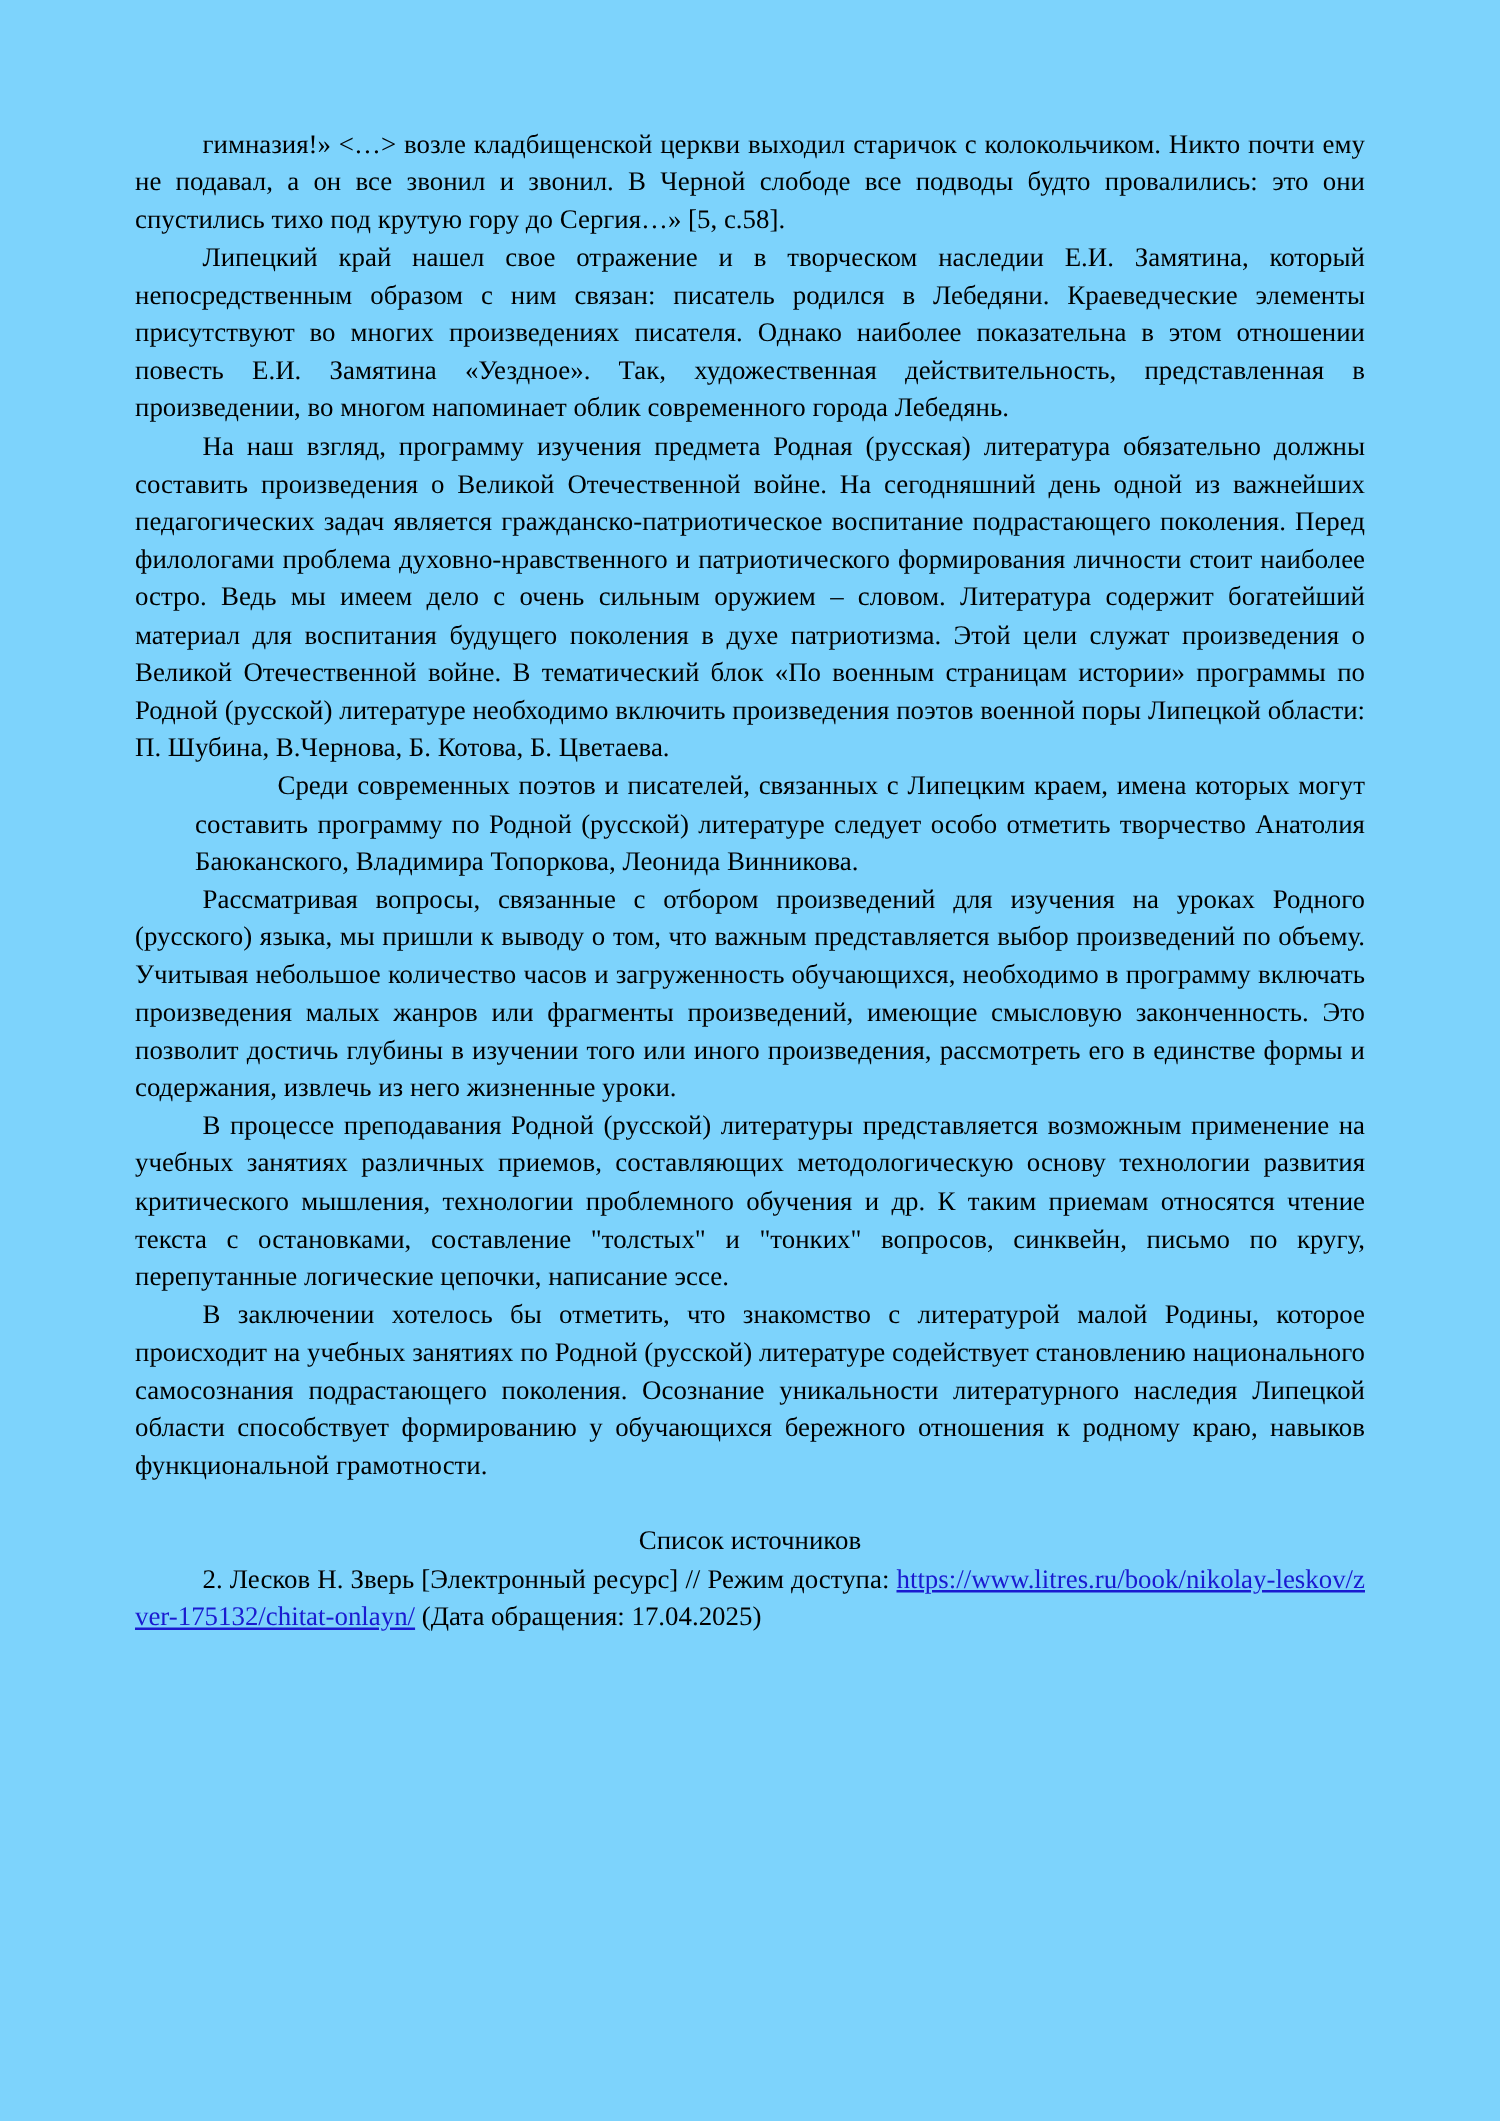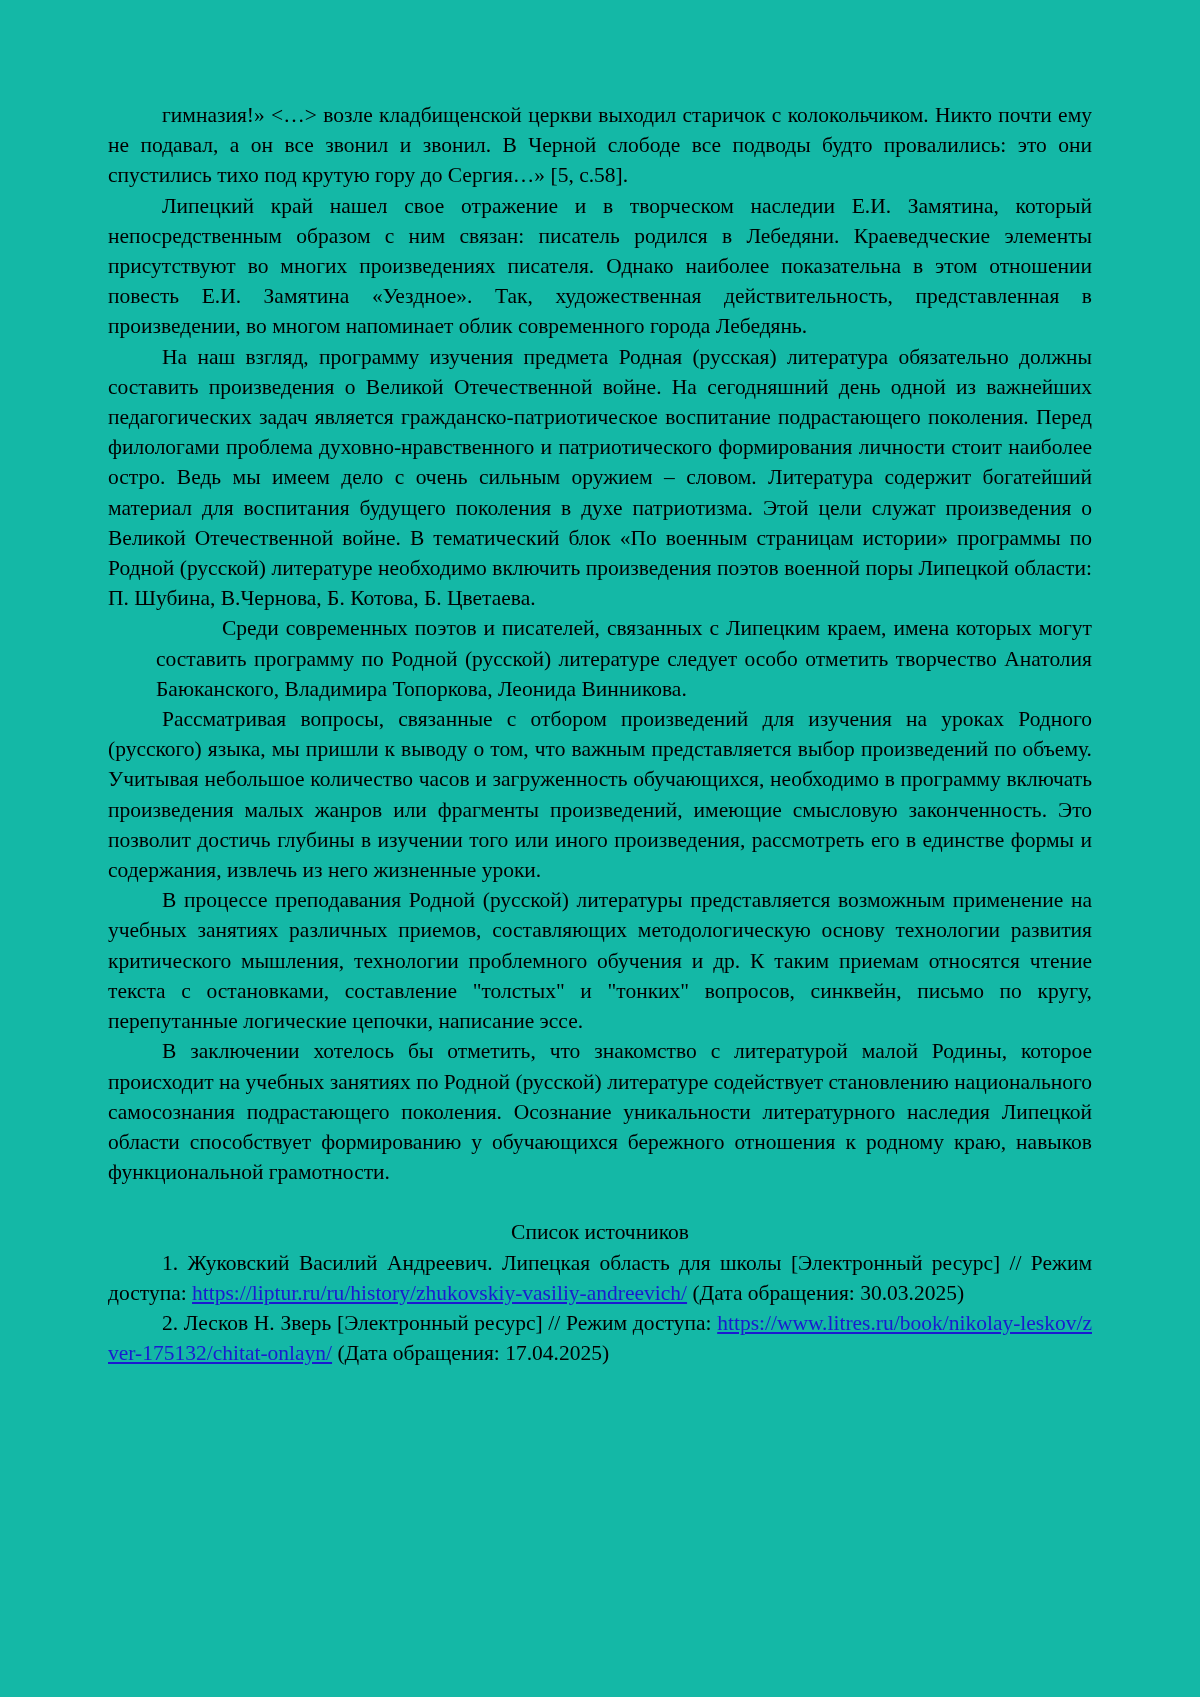--- a/index.html
+++ b/index.html
@@ -9,21 +9,21 @@
   }
   body {
     font-family: "Liberation Serif", "DejaVu Serif", serif;
     color: #000000;
   }
   .page {
     position: relative;
     width: 1200px;
     height: 1697px;
     margin: 0 auto;
-    background: #14b8a6;
+    background: #7dd3fc;
     box-sizing: border-box;
     padding: 100px 108px 40px 108px;
   }
   .doc-body {
     font-size: 21.5px;
     line-height: 1.405;
     text-align: justify;
     text-justify: inter-word;
   }
   p.para {
@@ -71,19 +71,18 @@
     <p class="para">гимназия!» &lt;…&gt; возле кладбищенской церкви выходил старичок с колокольчиком. Никто почти ему не подавал, а он все звонил и звонил. В Черной слободе все подводы будто провалились: это они спустились тихо под крутую гору до Сергия…» [5, с.58].</p>
     <p class="para">Липецкий край нашел свое отражение и в творческом наследии Е.И. Замятина, который непосредственным образом с ним связан: писатель родился в Лебедяни. Краеведческие элементы присутствуют во многих произведениях писателя. Однако наиболее показательна в этом отношении повесть Е.И. Замятина «Уездное». Так, художественная действительность, представленная в произведении, во многом напоминает облик современного города Лебедянь.</p>
     <p class="para">На наш взгляд, программу изучения предмета Родная (русская) литература обязательно должны составить произведения о Великой Отечественной войне. На сегодняшний день одной из важнейших педагогических задач является гражданско-патриотическое воспитание подрастающего поколения. Перед филологами проблема духовно-нравственного и патриотического формирования личности стоит наиболее остро. Ведь мы имеем дело с очень сильным оружием – словом. Литература содержит богатейший материал для воспитания будущего поколения в духе патриотизма. Этой цели служат произведения о Великой Отечественной войне. В тематический блок «По военным страницам истории» программы по Родной (русской) литературе необходимо включить произведения поэтов военной поры Липецкой области: П. Шубина, В.Чернова, Б. Котова, Б. Цветаева.</p>
     <p class="para extra-indent">Среди современных поэтов и писателей, связанных с Липецким краем, имена которых могут составить программу по Родной (русской) литературе следует особо отметить творчество Анатолия Баюканского, Владимира Топоркова, Леонида Винникова.</p>
     <p class="para">Рассматривая вопросы, связанные с отбором произведений для изучения на уроках Родного (русского) языка, мы пришли к выводу о том, что важным представляется выбор произведений по объему. Учитывая небольшое количество часов и загруженность обучающихся, необходимо в программу включать произведения малых жанров или фрагменты произведений, имеющие смысловую законченность. Это позволит достичь глубины в изучении того или иного произведения, рассмотреть его в единстве формы и содержания, извлечь из него жизненные уроки.</p>
     <p class="para">В процессе преподавания Родной (русской) литературы представляется возможным применение на учебных занятиях различных приемов, составляющих методологическую основу технологии развития критического мышления, технологии проблемного обучения и др. К таким приемам относятся чтение текста с остановками, составление "толстых" и "тонких" вопросов, синквейн, письмо по кругу, перепутанные логические цепочки, написание эссе.</p>
     <p class="para">В заключении хотелось бы отметить, что знакомство с литературой малой Родины, которое происходит на учебных занятиях по Родной (русской) литературе содействует становлению национального самосознания подрастающего поколения. Осознание уникальности литературного наследия Липецкой области способствует формированию у обучающихся бережного отношения к родному краю, навыков функциональной грамотности.</p>
 
     <p class="section-heading">Список источников</p>
 
-    <p class="ref"><span>1. Жуковский Василий Андреевич. Липецкая область для школы [Электронный ресурс] // Режим доступа: </span><a class="link" href="#">https://liptur.ru/ru/history/zhukovskiy-vasiliy-andreevich/</a><span> (Дата обращения: 30.03.2025)</span></p>
 
     <p class="ref"><span>2. Лесков Н. Зверь [Электронный ресурс] // Режим доступа: </span><a class="link" href="#">https://www.litres.ru/book/nikolay-leskov/zver-175132/chitat-onlayn/</a><span> (Дата обращения: 17.04.2025)</span></p>
 
   </div>
 
 </div>
 
 </body></html>

